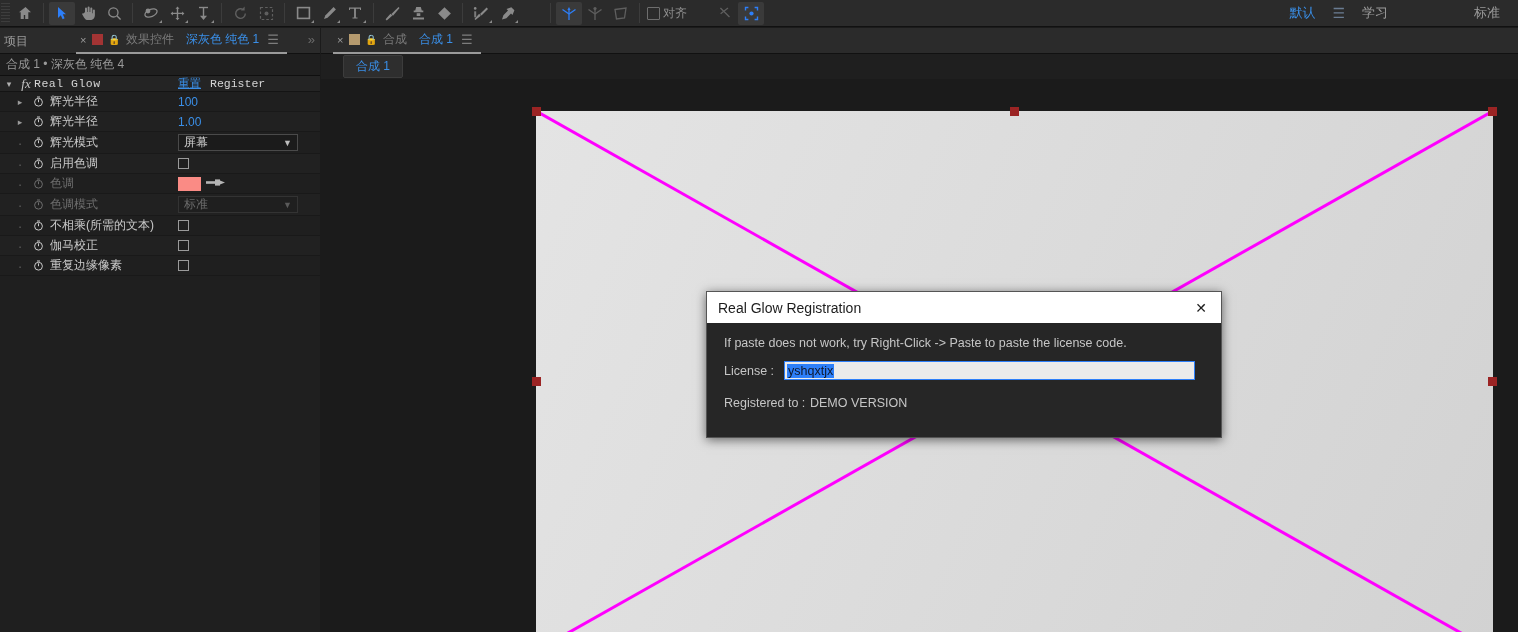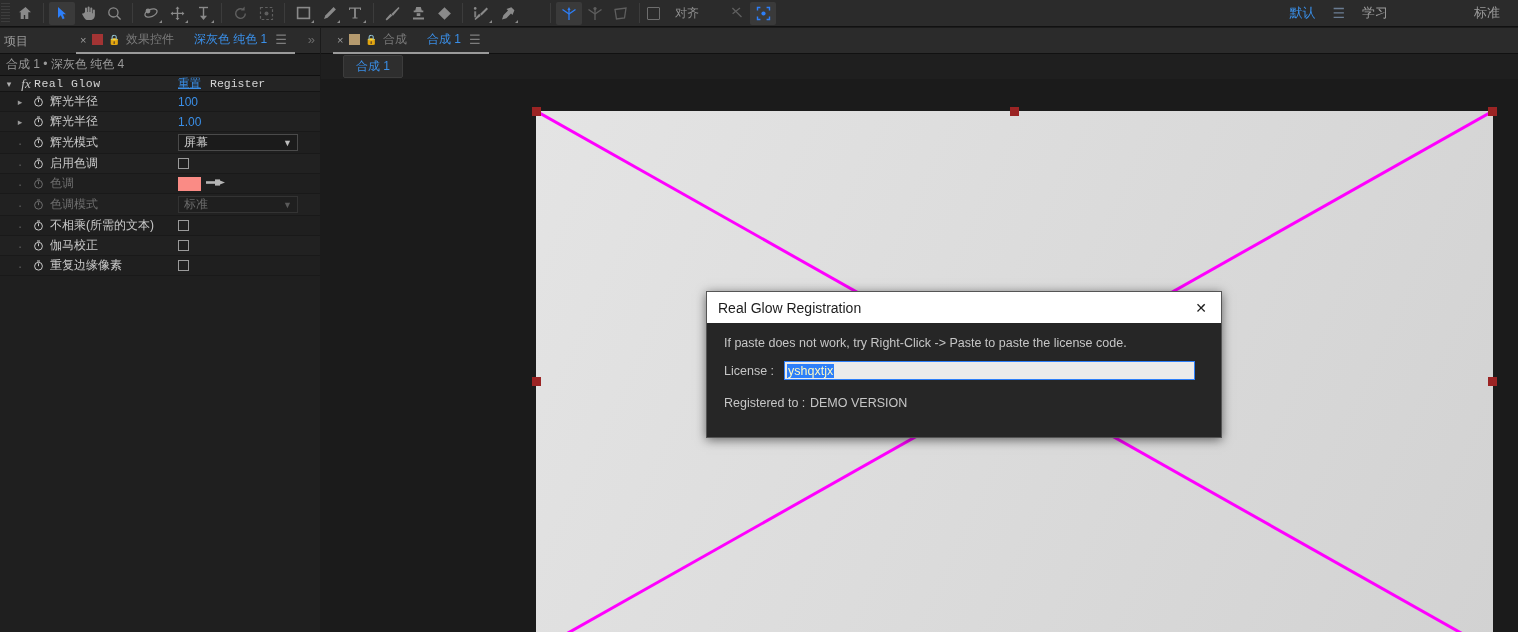--- a/index.html
+++ b/index.html
@@ -31,21 +31,21 @@
   .tb-icon.active { background: #3a3a3a; border-radius: 2px; color: #2d7ff9; }
   .tb-icon.dim { color: #5f5f5f; }
   .tb-sep { width: 1px; height: 20px; background: #3c3c3c; margin: 0 5px; }
   .tb-corner {
     position: absolute; right: 2px; bottom: 2px;
     width: 0; height: 0;
     border-left: 3px solid transparent;
     border-bottom: 3px solid #8a8a8a;
   }
   .tb-check {
-    display: flex; align-items: center; gap: 15px; color: #8f8f8f; font-size: 12px;
+    display: flex; align-items: center; gap: 3px; color: #8f8f8f; font-size: 12px;
     margin-left: 2px;
   }
   .tb-box { width: 13px; height: 13px; border: 1px solid #6e6e6e; border-radius: 1px; }
   .tb-spacer { flex: 1; }
   .ws-item { font-size: 13px; color: #9b9b9b; padding: 0 13px; }
   .ws-item.sel { color: #3a8fe8; }
   .ws-burger { color: #6a7c92; font-size: 14px; padding: 0 4px; letter-spacing: 0; }
 
   
   .left-panel {
@@ -60,21 +60,21 @@
   .tab-label.project { padding-left: 4px; }
   .tab-x { font-size: 11px; color: #9a9a9a; padding: 0 4px; }
   .tab-swatch { width: 11px; height: 11px; background: #a33434; margin: 0 5px 0 2px; }
   .tab-swatch.comp { background: #b59a6e; }
   .lock-ic { color: #8a8a8a; font-size: 10px; margin-right: 5px; }
   .tab-active-group {
     display: flex; align-items: center; height: 26px;
     border-bottom: 2px solid #9a9a9a;
   }
   .tab-dim { color: #7a7a7a; font-size: 12px; }
-  .tab-blue { color: #3a8fe8; font-size: 12px; margin-left: 20px; }
+  .tab-blue { color: #3a8fe8; font-size: 12px; margin-left: 12px; }
   .tab-menu { color: #7d7d7d; font-size: 13px; margin: 0 8px; }
   .overflow { position: absolute; right: 5px; top: 4px; color: #6a6a6a; font-size: 13px; }
   .breadcrumb {
     height: 22px; background: #1f1f1f; color: #9a9a9a; font-size: 12px;
     display: flex; align-items: center; padding-left: 6px;
     border-bottom: 1px solid #0f0f0f;
   }
 
   .fx-header {
     height: 16px; background: #242424; display: flex; align-items: center;
@@ -144,21 +144,21 @@
   .dlg-title span { font-size: 14px; color: #1c1c1c; }
   .dlg-close { font-size: 17px; color: #111; width: 28px; text-align: center; line-height: 1; }
   .dlg-body { padding: 13px 26px 0 17px; }
   .dlg-msg { font-size: 12.5px; color: #c6c6c6; margin-bottom: 11px; }
   .dlg-lic { display: flex; align-items: center; }
   .dlg-lic-lbl { font-size: 12.5px; color: #c6c6c6; width: 60px; }
   .dlg-input {
     flex: 1; height: 19px; background: #ebebeb; border: 1px solid #2d7ff9;
     display: flex; align-items: center; padding-left: 2px;
   }
-  .dlg-input .sel { background: #2d7ff9; color: #fef9c3; font-size: 12.5px; padding: 0 1px; }
+  .dlg-input .sel { background: #2d7ff9; color: #0f172a; font-size: 12.5px; padding: 0 1px; }
   .dlg-reg { margin-top: 16px; font-size: 12.5px; color: #c6c6c6; display: flex; }
   .dlg-reg .lbl { width: 86px; }
   .dlg-btns { display: flex; gap: 11px; margin-top: 7px; }
   .dlg-btn {
     flex: 1; height: 19px; background: #2b2b2b; border: 1px solid #6d6d6d;
     color: #cfcfcf; font-size: 12.5px; display: flex; align-items: center; justify-content: center;
     font-family: "Liberation Sans", sans-serif;
   }
 </style>
 </head>

